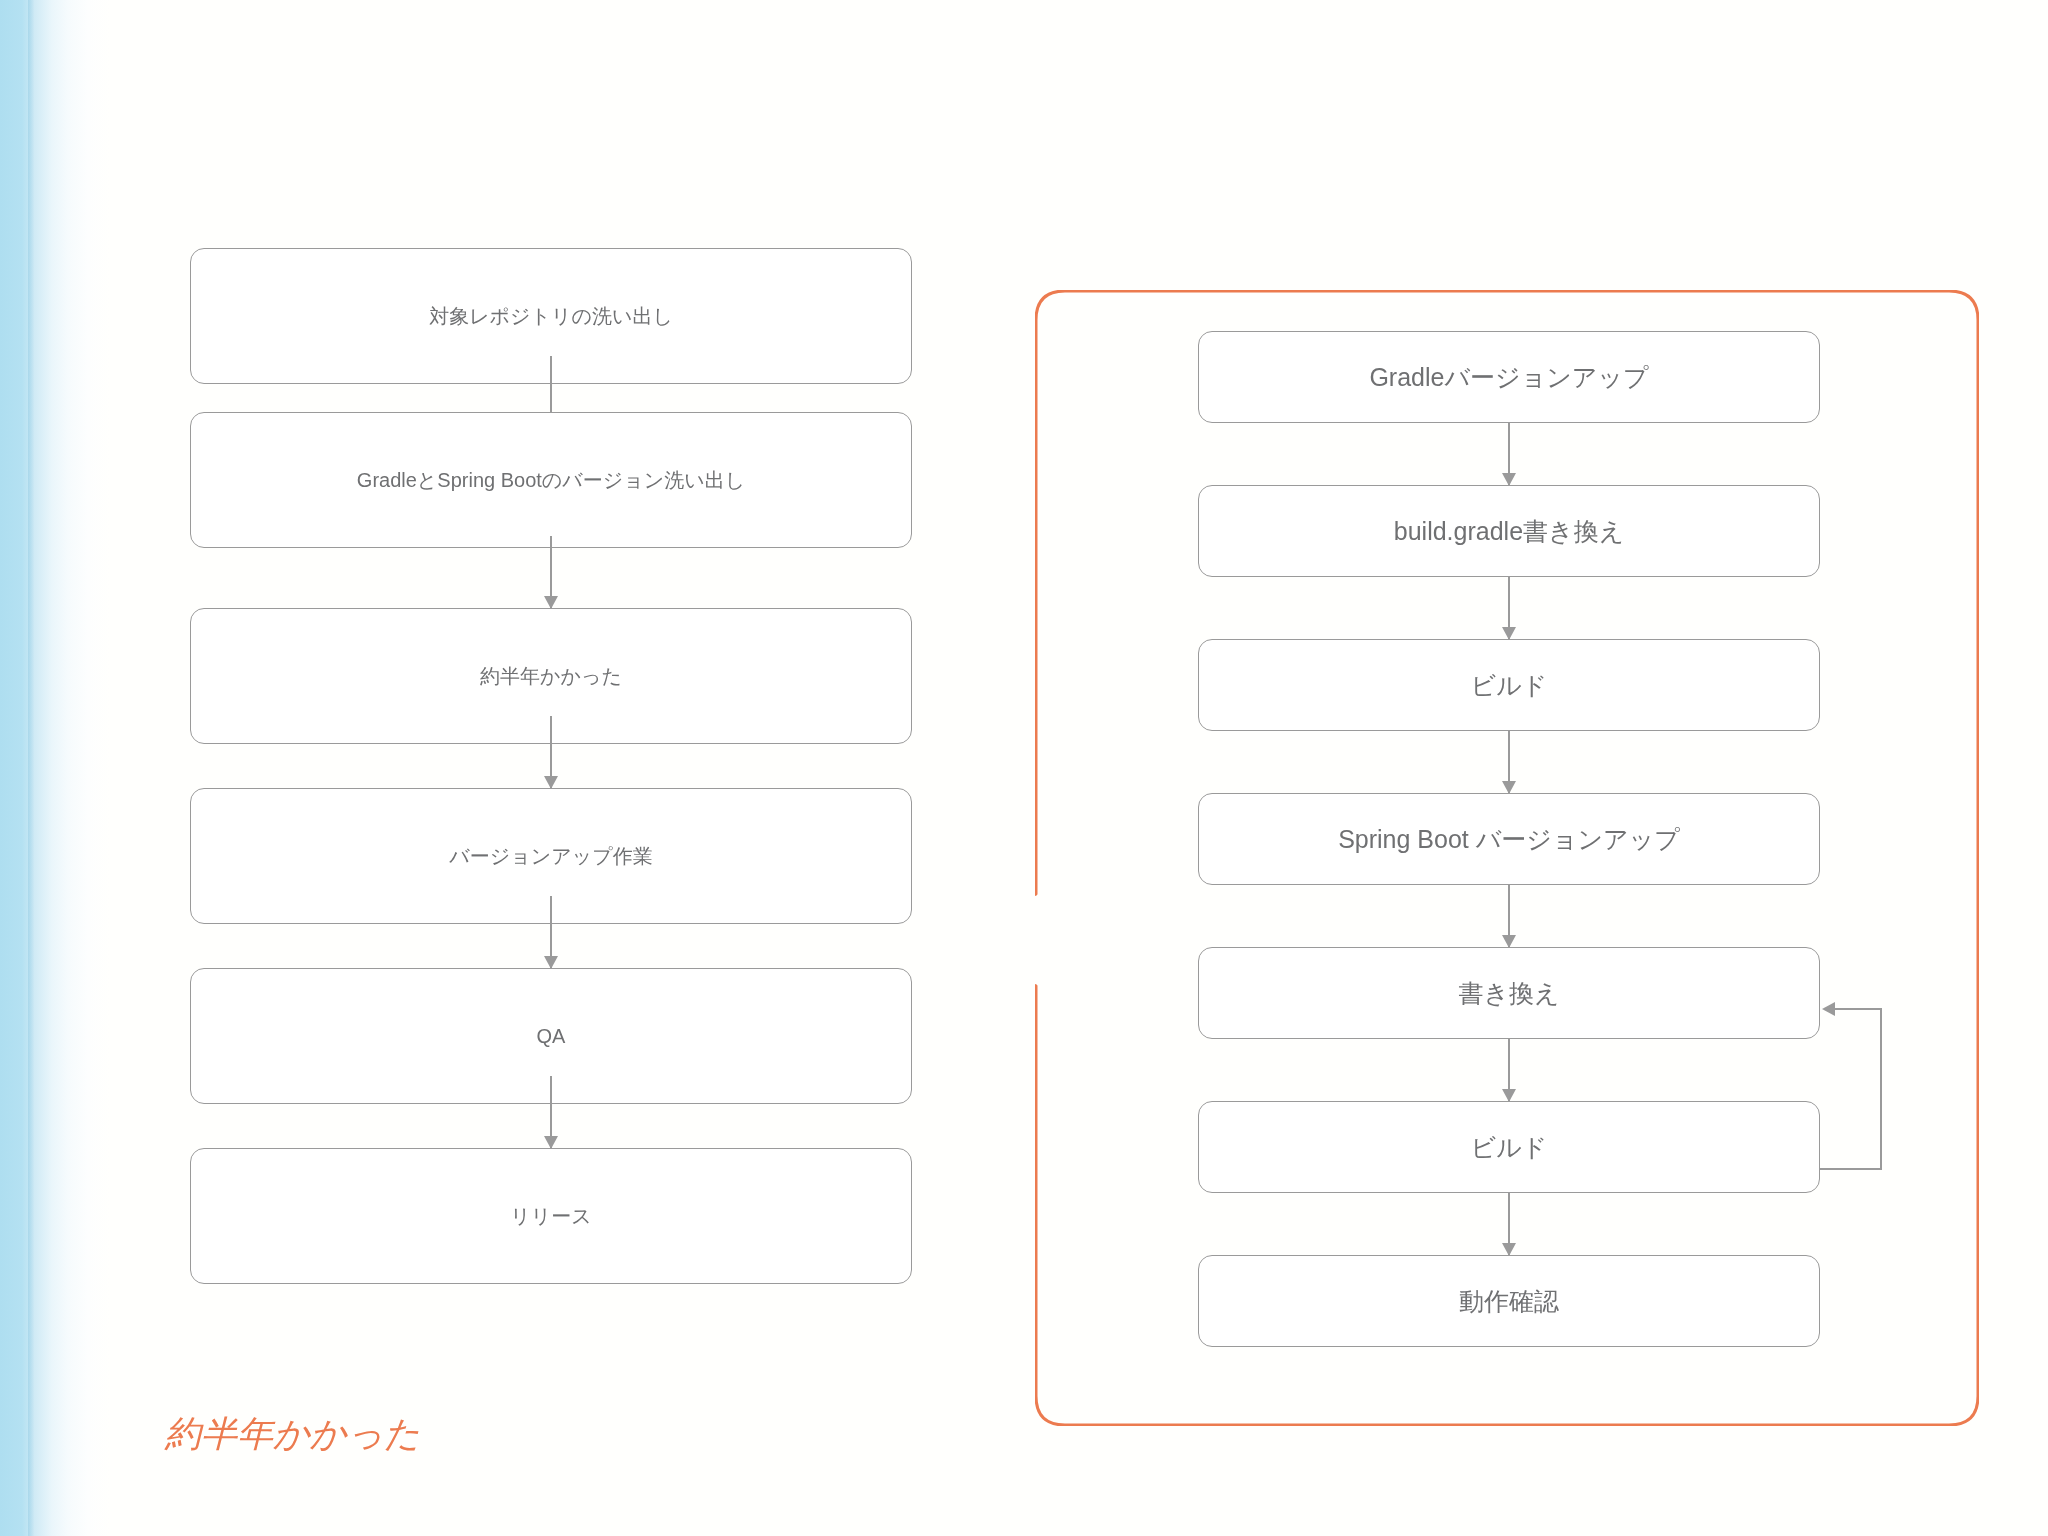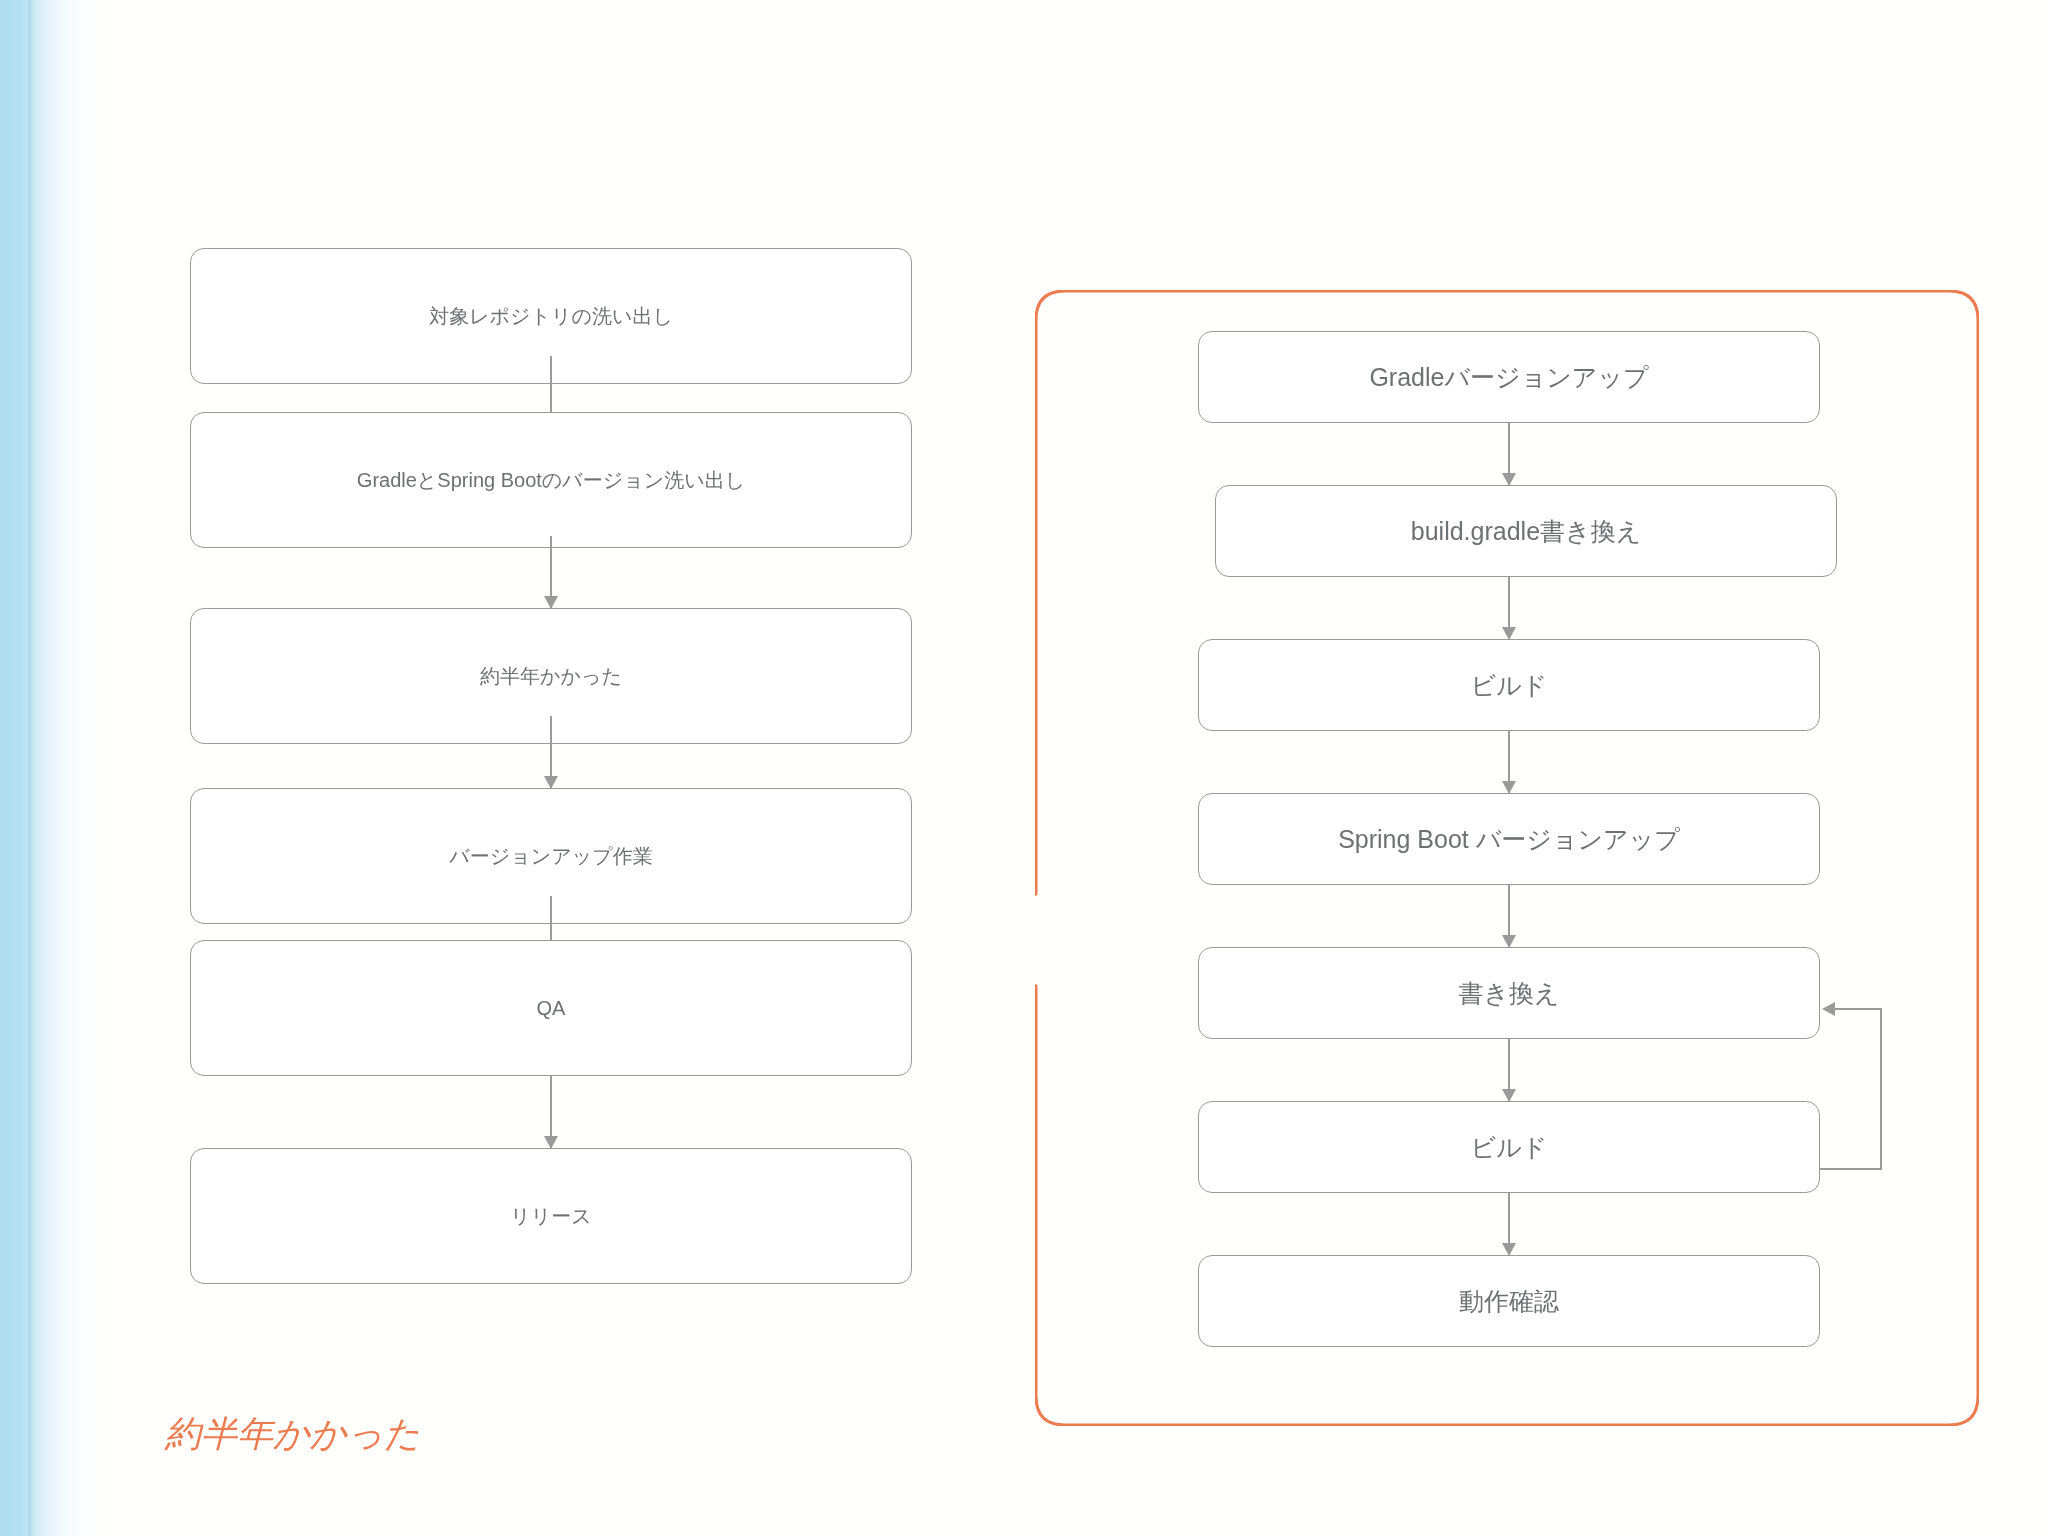--- a/index.html
+++ b/index.html
@@ -169,41 +169,41 @@
 
     <div class="flow-box" style="top:412px;">GradleとSpring Bootのバージョン洗い出し</div>
     <div class="arrow" style="top:536px; height:72px;"></div>
 
     <div class="flow-box" style="top:608px;">約半年かかった</div>
     <div class="arrow" style="top:716px; height:72px;"></div>
 
     <div class="flow-box" style="top:788px;">バージョンアップ作業</div>
     <div class="arrow" style="top:896px; height:72px;"></div>
 
-    <div class="flow-box" style="top:940px;">QA</div>
+    <div class="flow-box" style="top:968px;">QA</div>
     <div class="arrow" style="top:1076px; height:72px;"></div>
 
     <div class="flow-box" style="top:1148px;">リリース</div>
   </div>
 
   <div id="callout-label">約半年かかった</div>
 
   <div id="callout">
     <svg width="944" height="1136" viewBox="0 0 944 1136" fill="none" xmlns="http://www.w3.org/2000/svg">
       <path d="M 30 1 L 914 1 Q 943 1 943 30 L 943 1106 Q 943 1135 914 1135
                L 30 1135 Q 1 1135 1 1106 L 1 696 L -123 650 L 1 604 L 1 30 Q 1 1 30 1 Z" stroke="#ec7b4f" stroke-width="3" fill="none" stroke-linejoin="round" stroke-linecap="round"></path>
     </svg>
   </div>
 
   <div class="right-col">
 
     <div class="flow-box" style="top:331px;">Gradleバージョンアップ</div>
     <div class="arrow" style="top:423px; height:62px;"></div>
 
-    <div class="flow-box" style="top:485px;margin-left:17px;">build.gradle書き換え</div>
+    <div class="flow-box" style="top:485px;">build.gradle書き換え</div>
     <div class="arrow" style="top:577px; height:62px;"></div>
 
     <div class="flow-box" style="top:639px;">ビルド</div>
     <div class="arrow" style="top:731px; height:62px;"></div>
 
     <div class="flow-box" style="top:793px;">Spring Boot バージョンアップ</div>
     <div class="arrow" style="top:885px; height:62px;"></div>
 
     <div class="flow-box" style="top:947px;">書き換え</div>
     <div class="arrow" style="top:1039px; height:62px;"></div>

